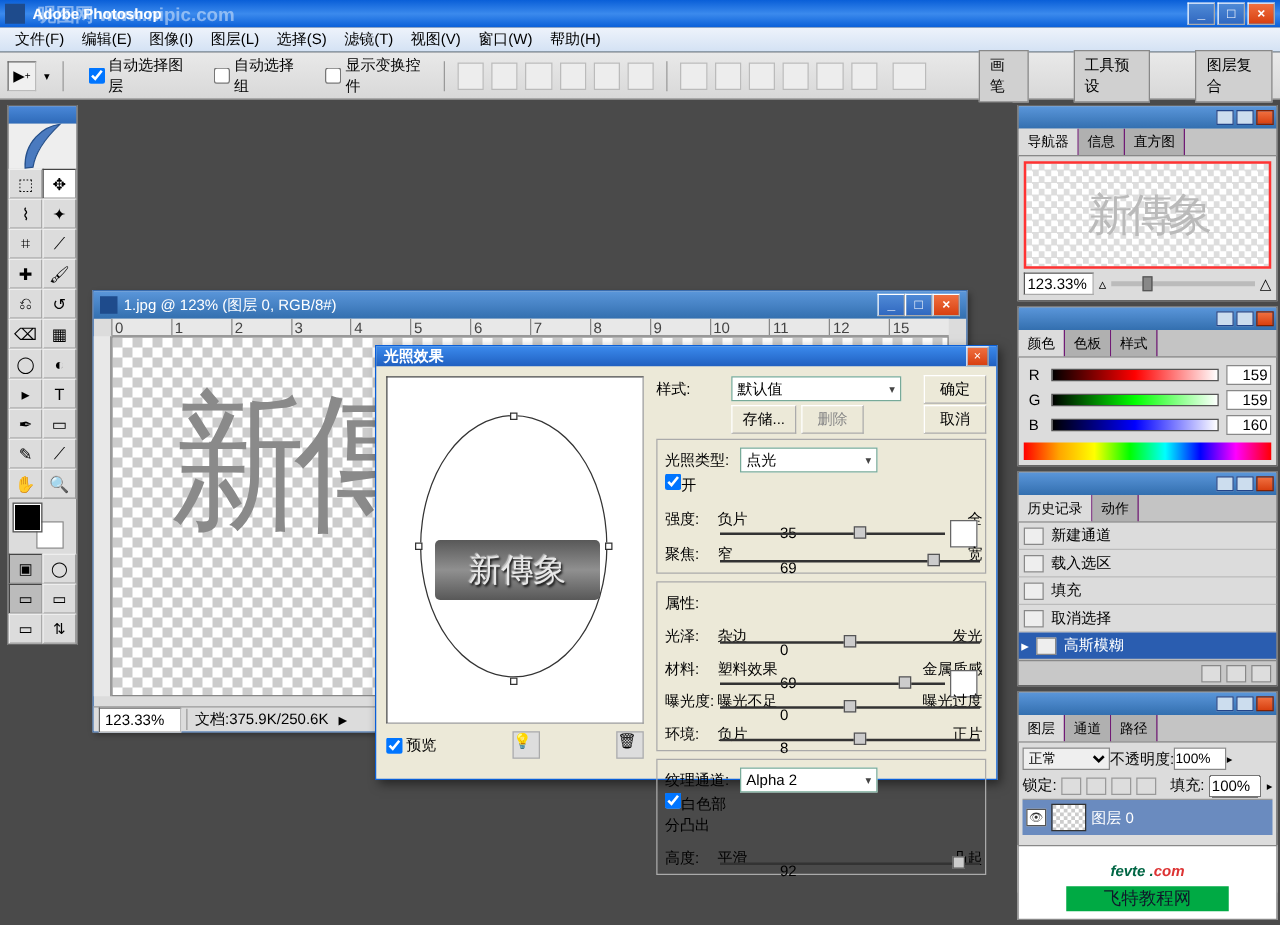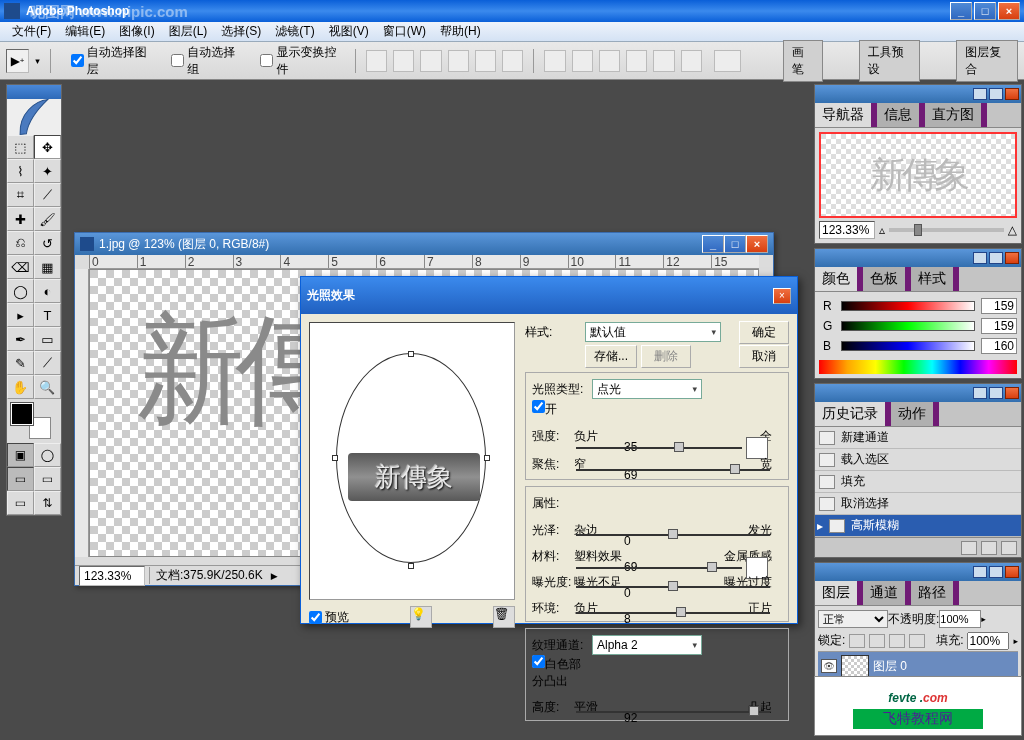--- a/index.html
+++ b/index.html
@@ -60,58 +60,58 @@
 .canvas .art { position:absolute; left:30px; top:20px; font-size: 120px; font-family: "KaiTi","STKaiti",serif; color:#8a8a8a; letter-spacing: -10px; transform: scaleX(0.9);}
 .statusbar { position:absolute; bottom:0; left:0; right:0; height:20px; background:#dcdcdc; border-top:1px solid #999; display:flex; align-items:center; font-size:11px;}
 .statusbar .zoom-field { width:66px; padding:2px 4px; border:1px inset #bbb; background:#fff; margin:0 4px;}
 .statusbar .doc-info { padding:0 6px; border-left:1px solid #999;}
 .ruler-h { position:absolute; top:0; left:14px; right:14px; height:14px; background:#e8e8e8; border-bottom:1px solid #999; font-size:9px; color:#444; display:flex;}
 .ruler-h span { width: 50px; border-left:1px solid #888; padding-left:2px;}
 .ruler-v { position:absolute; top:14px; left:0; width:14px; bottom:28px; background:#e8e8e8; border-right:1px solid #999;}
 
 
 .dialog { position: absolute; left: 300px; top: 276px; width: 498px; height: 348px; background: #ece9d8; border: 1px solid #0a5fd8; box-shadow: 3px 3px 8px rgba(0,0,0,0.5); z-index: 50;}
-.dlg-title { height: 37px; background: linear-gradient(#3b8aed,#2060c0); color:#fff; display:flex; align-items:center; padding:0 6px;}
+.dlg-title { height: 16px; background: linear-gradient(#3b8aed,#2060c0); color:#fff; display:flex; align-items:center; padding:0 6px;}
 .dlg-title .t { flex:1; font-weight:bold; }
 .dlg-close { width:18px; height:16px; background: linear-gradient(#f07040,#d84010); color:#fff; display:flex;align-items:center;justify-content:center; border:1px outset #fff; font-size:10px;}
 .dlg-body { display:flex; height: calc(100% - 22px); padding: 8px; gap: 10px;}
 .preview-pane { width: 206px; display:flex; flex-direction:column; }
 .preview-box { flex:1; background:#fff; border:1px inset #999; position:relative;}
 .preview-box .ellipse { position:absolute; left:26px; top:30px; width:150px; height:210px; border:1px solid #333; border-radius:50%;}
 .preview-box .handle { position:absolute; width:6px; height:6px; background:#fff; border:1px solid #333;}
 .preview-art { position:absolute; left:38px; top:130px; width:132px; height:48px; background: linear-gradient(#585858,#909090,#585858); border-radius:4px; display:flex;align-items:center;justify-content:center; color:#e8e8e8; font-family:"KaiTi",serif; font-size:26px; text-shadow:1px 1px 2px #000, -1px -1px 1px #ccc;}
 .preview-ctrl { height:26px; display:flex; align-items:center; gap:6px; margin-top:4px;}
 .preview-ctrl .cb { display:flex; align-items:center; gap:3px;}
 .preview-ctrl .icon-ph { width:22px; height:22px; border:1px solid #aaa; background:#ddd;}
 .preview-ctrl .spacer{flex:1;}
 
 .settings { flex:1; display:flex; flex-direction:column; gap:4px; font-size:12px;}
 .row { display:flex; align-items:center; gap:4px; min-height: 20px;}
 .row label { width: 56px; }
 .row .sel { flex:1; height:20px; border:1px solid #7a9; background:#fff; padding:0 4px; display:flex; align-items:center; justify-content:space-between;}
 .row .sel .arr { font-size:9px; color:#444;}
 .row .btn { padding: 2px 8px; border:1px outset #fff; background:#ece9d8; min-width:50px; text-align:center;}
 .btns-col { display:flex; flex-direction:column; gap:6px; margin-left:8px;}
-.group { border:1px solid #aaa; padding: 6px 16px 4px 6px; margin-top:2px;}
+.group { border:1px solid #aaa; padding: 6px 2px 4px 6px; margin-top:2px;}
 .slider-row { display:grid; grid-template-columns: 40px 48px 1fr 36px 48px; align-items:center; gap:2px; font-size:11px; height:18px;}
 .slider-row .lbl-l { text-align:left;}
 .slider-row .lbl-r { text-align:right;}
 .slider-row .track { height:2px; background:#333; position:relative; margin: 0 2px;}
 .slider-row .track .thumb { position:absolute; top:-5px; width:10px; height:10px; background:#ccc; border:1px solid #555; transform:translateX(-50%);}
 .slider-row .val { text-align:left;margin-top:21px;}
 .swatch { width:22px; height:22px; background:#fff; border:1px solid #666;}
 
 
 .panels { position:absolute; right:0; top:82px; width:212px; bottom:0; display:flex; flex-direction:column; gap:4px; padding:2px;}
 .panel { background:#dcdcdc; border:1px solid #666;}
 .panel-hdr { height:18px; background:linear-gradient(#5a96da,#336faf); display:flex; justify-content:flex-end; align-items:center; padding:0 2px; gap:2px;}
 .panel-hdr .pbtn { width:14px; height:12px; background:#cde; border:1px solid #248;}
 .panel-hdr .pbtn.close{ background:linear-gradient(#f07040,#d84010); border:1px solid #802000;}
 .panel-tabs { display:flex; background:#c4c4c4; border-bottom:1px solid #888;}
-.panel-tab { padding:3px 7px; background:#b0b0b0; border-right:6px solid #701a75; font-size:14px;}
+.panel-tab { padding:3px 7px; background:#b0b0b0; border-right:1px solid #701a75; font-size:11px;}
 .panel-tab.active { background:#dcdcdc;}
 .panel-body { padding:4px; font-size:11px;}
 
 
 .nav-thumb { height:86px; background: repeating-conic-gradient(#fff 0 25%, #ddd 0 50%) 0 0/10px 10px; border:2px solid #f33; position:relative; display:flex;align-items:center;justify-content:center;}
 .nav-thumb .nav-art{ font-family:"KaiTi",serif; font-size:36px; color:#bababa; letter-spacing:-4px;}
 .nav-ctrl { display:flex; align-items:center; gap:4px; margin-top:3px;}
 .nav-ctrl .zoom-in { width:56px; background:#fff; border:1px inset #aaa; padding:1px 2px;}
 .nav-ctrl .zslider { flex:1; height:4px; background:#bbb; position:relative;}
 .nav-ctrl .zslider .thumb { position:absolute; left:22%; top:-4px; width:8px; height:12px; background:#888; border:1px solid #555;}
@@ -139,21 +139,21 @@
 .layer-item { display:flex; align-items:center; gap:4px; padding:3px; background:#6a8bbf; color:#fff;}
 .layer-item .eye { width:16px; height:14px; background:#fff; border:1px solid #555; color:#333; display:flex;align-items:center;justify-content:center;font-size:9px;}
 .layer-item .thumb { width:28px; height:22px; background: repeating-conic-gradient(#fff 0 25%, #ccc 0 50%) 0 0/6px 6px; border:1px solid #333;}
 .layer-foot { height:20px; background:#c8c8c8; border-top:1px solid #888; display:flex; align-items:center; justify-content:flex-end; gap:4px; padding:0 4px;}
 .layer-foot .fic { width:16px; height:14px; border:1px solid #888; background:#ddd;}
 
 
 .fevte { position:absolute; right:2px; bottom:4px; width:208px; height:60px; background:#fff; display:flex; flex-direction:column; align-items:center; justify-content:center; border:1px solid #888;}
 .fevte-top { color:#064; font-size:20px; font-weight:bold; font-style:italic;}
 .fevte-top span.cn { color:#d33;}
-.fevte-sub { background:#0a4; color:#4c1d95; font-size:14px; padding:1px 30px; margin-top:2px;}
+.fevte-sub { background:#0a4; color:#0f172a; font-size:14px; padding:1px 30px; margin-top:2px;}
 </style>
 </head>
 <body>
 
 <div class="titlebar">
   <span class="app-icon"></span>
   <span class="titlebar-title">Adobe Photoshop</span>
   <div class="win-btns">
     <div class="win-btn min-btn">_</div>
     <div class="win-btn max-btn">□</div>

